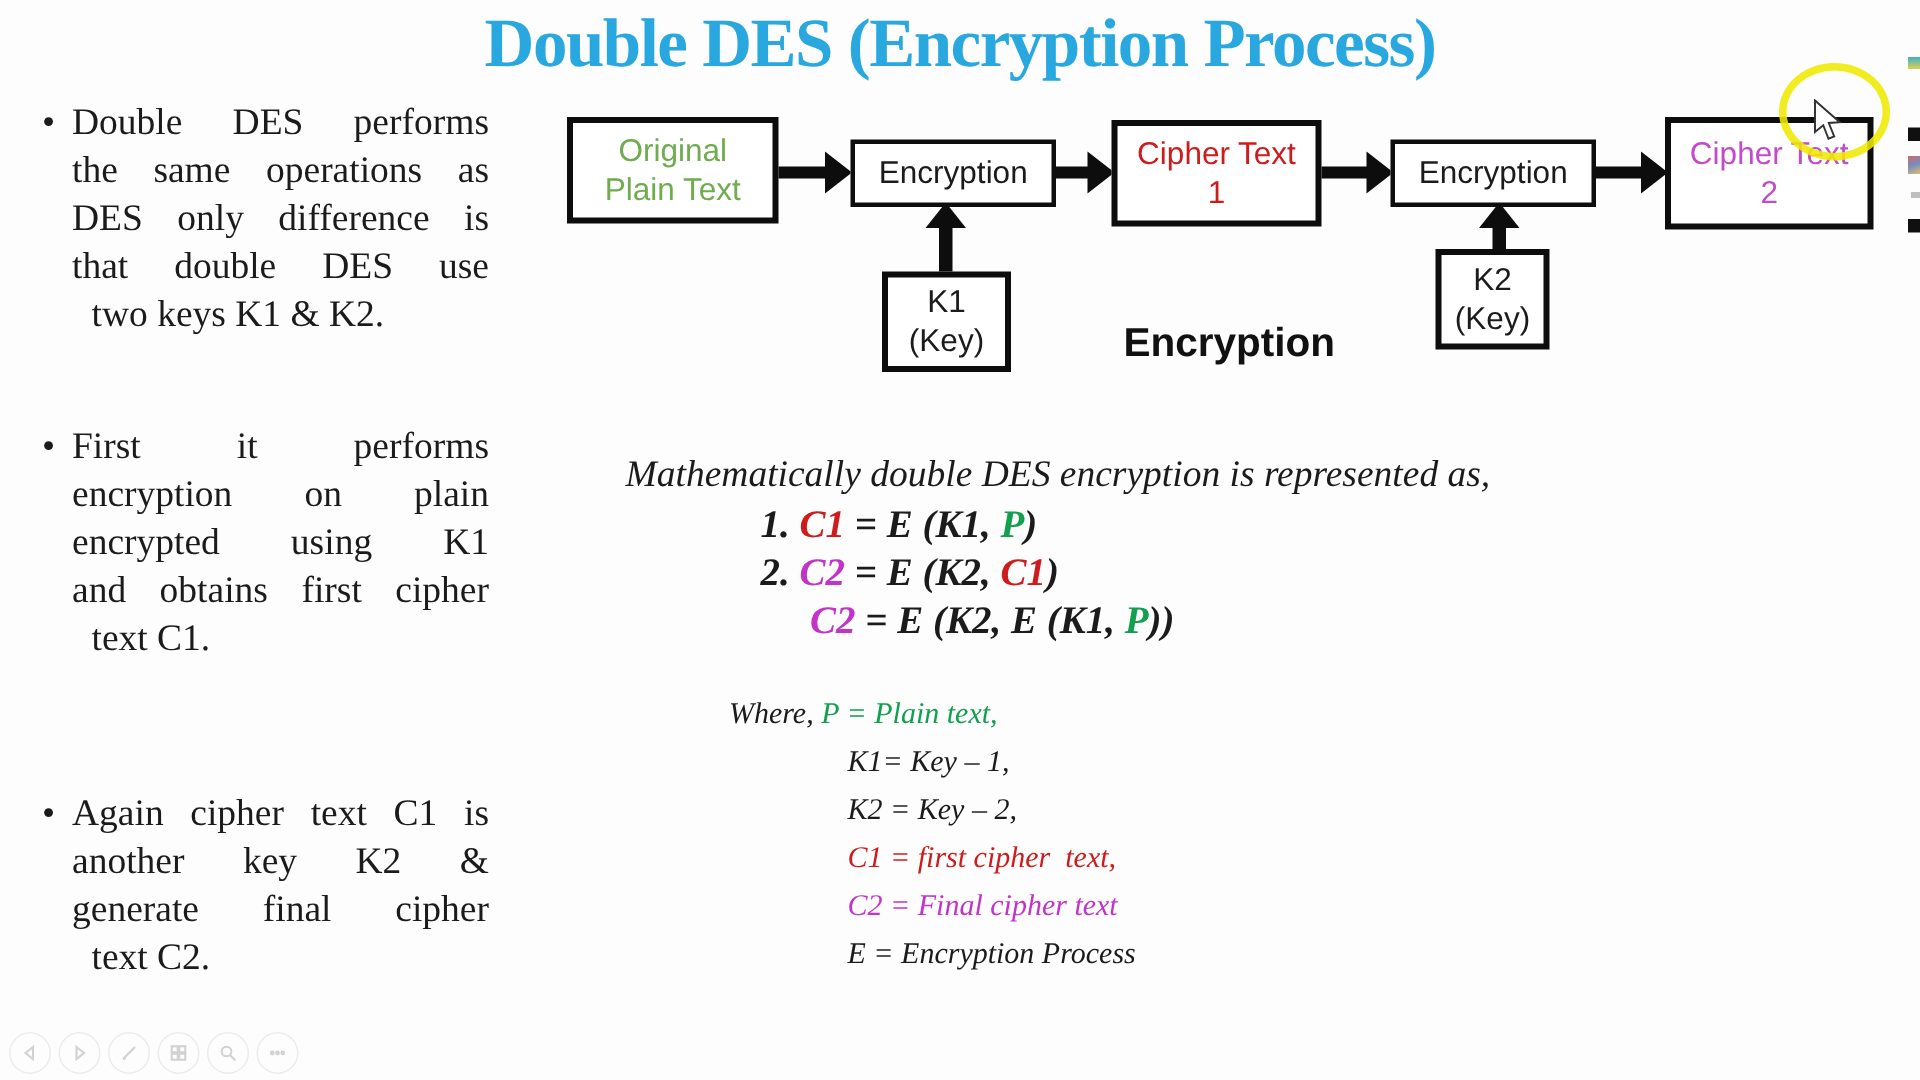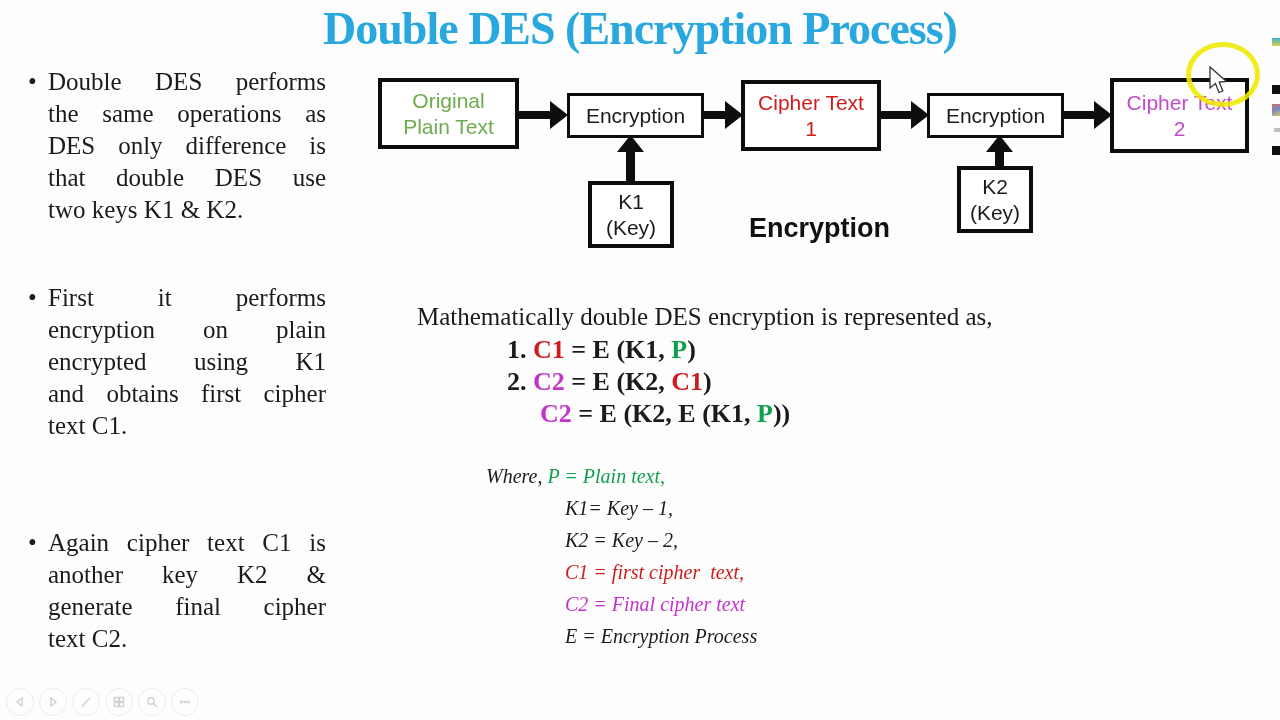--- a/index.html
+++ b/index.html
@@ -17,42 +17,42 @@
     font-family:"Liberation Serif", serif;
   }
   
   .bullet{
     position:absolute;left:28px;width:300px;
     font-size:25px;line-height:32px;
   }
   .bullet .dot{position:absolute;left:0;top:0;}
   .bullet .btext{margin-left:20px;width:278px;}
   .jline{text-align:justify;text-align-last:justify;white-space:normal;}
-  .jline.last{text-align-last:left;}
+  .jline.last{text-align-last:left;margin-left:13px;}
   
   .diagram{position:absolute;left:370px;top:70px;width:900px;height:190px;}
   .dbox{
     position:absolute;box-sizing:border-box;background:#fff;
     border:4px solid #0d0d0d;display:flex;flex-direction:column;
     align-items:center;justify-content:center;
     font-family:"Liberation Sans", sans-serif;font-size:21px;line-height:26px;
     text-align:center;
   }
   .dbox.thin{border-width:3px;}
   .green-t{color:var(--green_box);}
   .red-t{color:var(--red);}
   .magenta-t{color:var(--magenta);}
   .enc-label{
     position:absolute;left:372px;top:143px;width:155px;text-align:center;
     font-family:"Liberation Sans", sans-serif;font-weight:bold;font-size:27px;
     color:#111;
   }
   .arrows{position:absolute;left:0;top:0;}
   
-  .mline{position:absolute;white-space:pre;}
+  .mline{position:absolute;white-space:pre;font-style:italic;}
   .m-intro{font-size:25px;}
   .m-eq{font-weight:bold;font-size:26px;}
   .red{color:var(--red);}
   .green{color:var(--green_eq);}
   .magenta{color:var(--magenta_eq);}
   
   .wline{position:absolute;font-style:italic;font-size:20px;white-space:pre;}
   .w-green{color:var(--green_eq);}
   .w-red{color:var(--red);}
   .w-magenta{color:var(--magenta_eq);}

